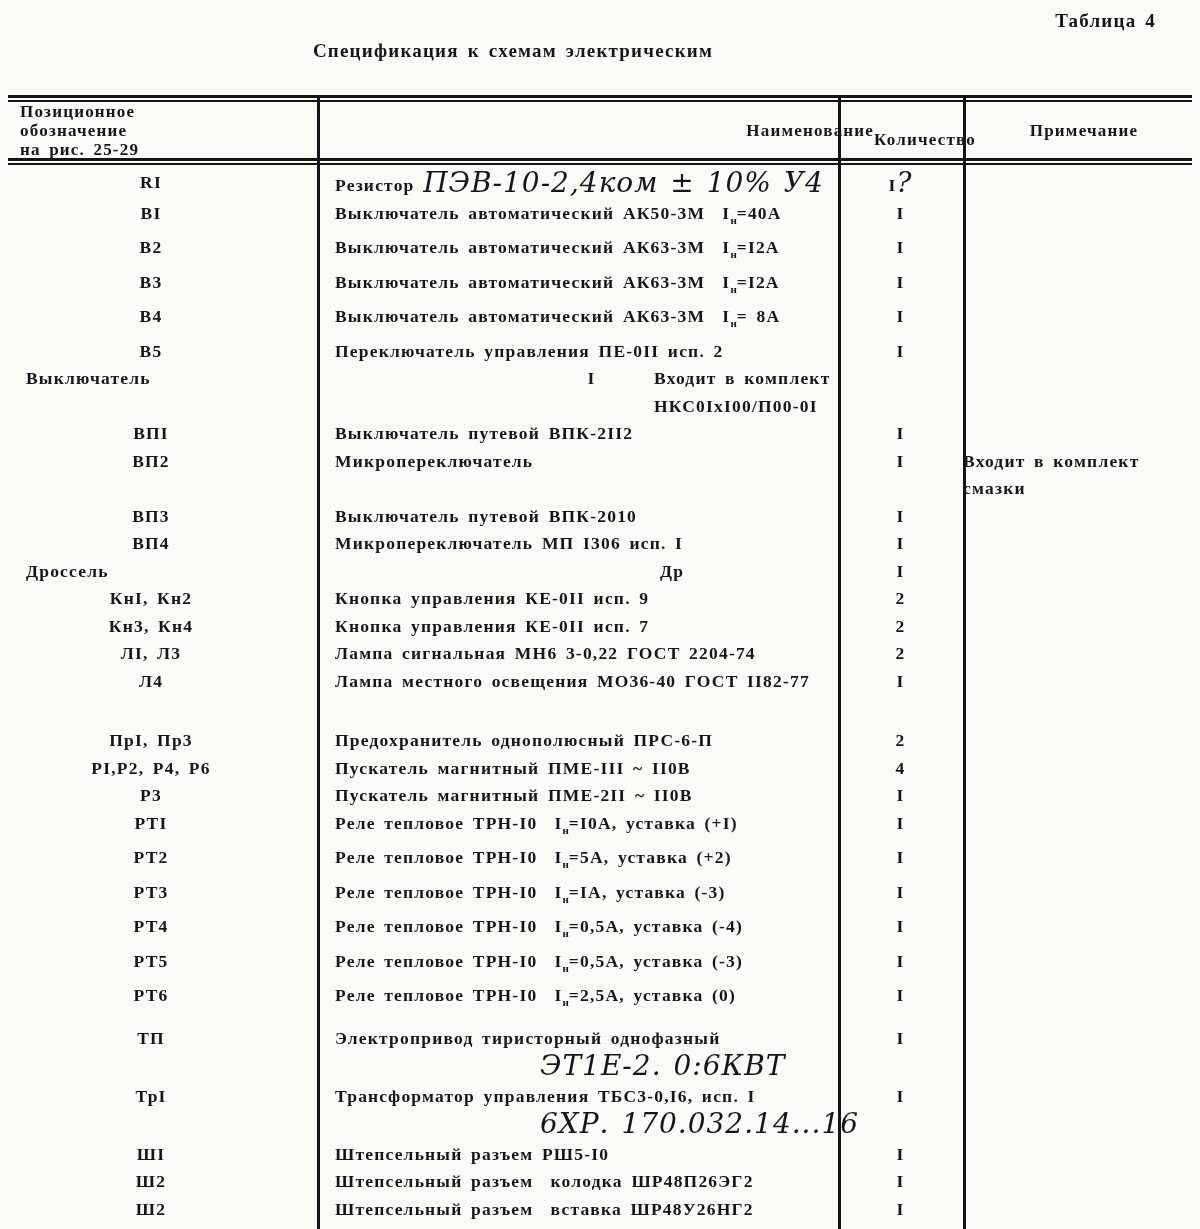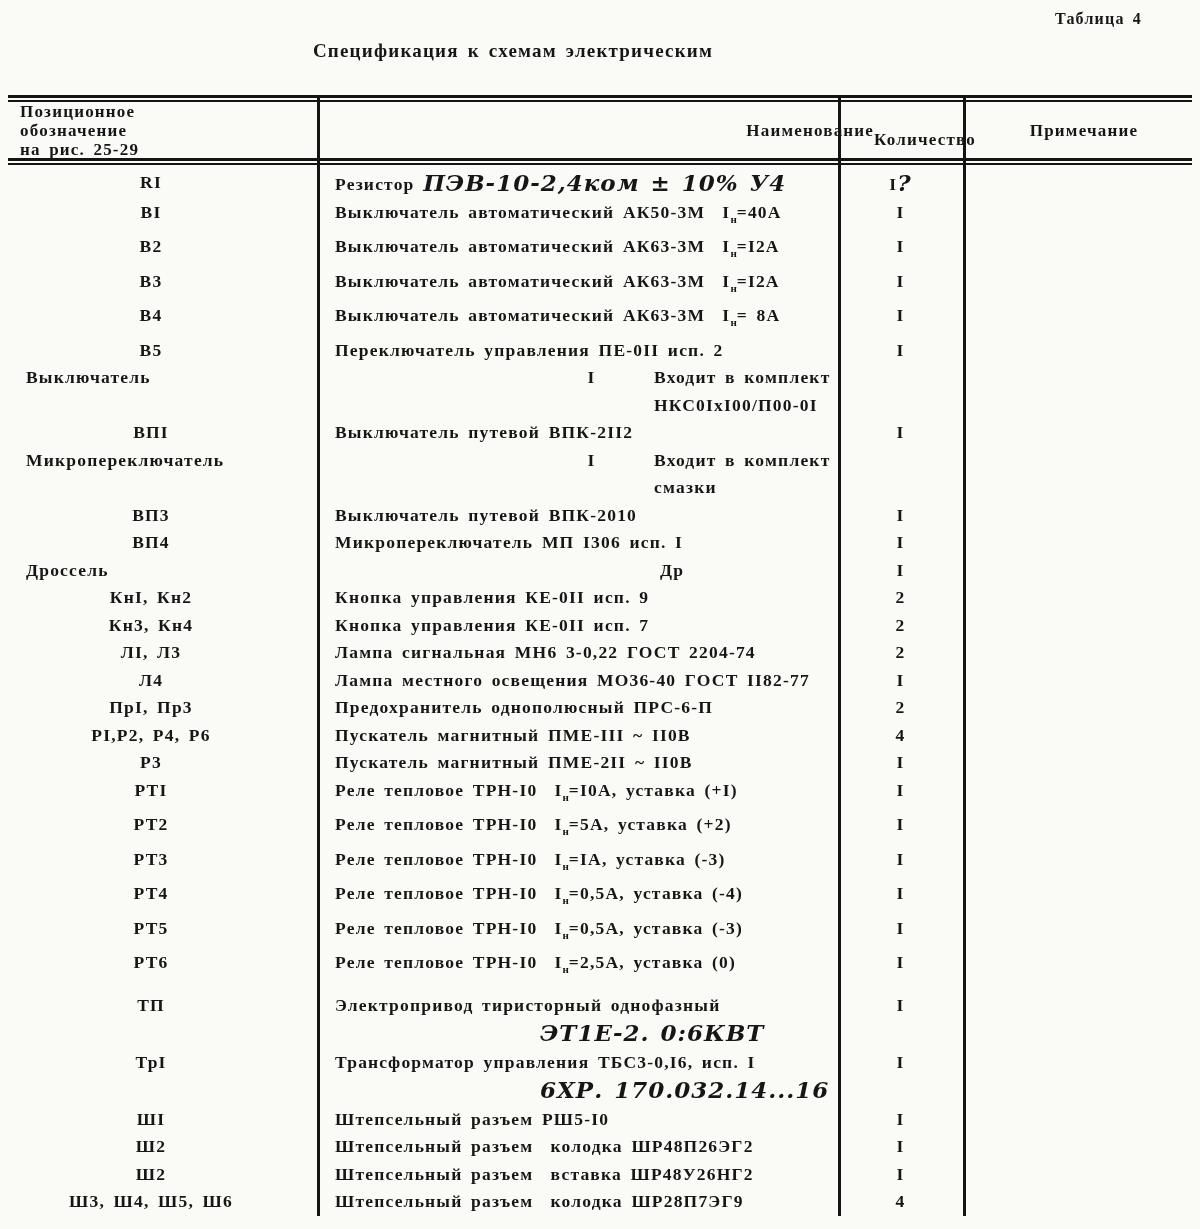--- a/index.html
+++ b/index.html
@@ -5,53 +5,53 @@
   html,body{margin:0;padding:0;}
   body{
     width:1200px;height:1229px;position:relative;
     background:#fafaf7;
     font-family:"Liberation Serif",serif;
     color:#161616;
     overflow:hidden;
   }
   .typed{font-weight:700;letter-spacing:1.2px;word-spacing:3px;}
   
-  .table-label{position:absolute;top:10px;right:58px;font-size:16px;}
+  .table-label{position:absolute;top:10px;right:44px;font-size:19px;}
   .doc-title{position:absolute;top:40px;left:8px;width:1010px;text-align:center;font-size:19px;}
   
   .spec-table{position:absolute;left:8px;top:95px;width:1184px;}
   .rule-double{height:2px;border-top:3px solid #141414;border-bottom:2px solid #141414;}
   .vline{position:absolute;top:0;bottom:0;width:3px;background:#141414;}
   .vline.v1{left:309px;}
   .vline.v2{left:830px;}
   .vline.v3{left:955px;}
   .grid{position:relative;}
   
   .thead{display:flex;align-items:center;height:56px;}
   .th{font-size:17px;line-height:19px;}
   .th.pos{width:309px;padding-left:12px;box-sizing:border-box;white-space:pre-line;text-align:left;}
   .th.name{width:566px;text-align:right;margin-left:40px;}
   .th.qty{width:103px;text-align:center;margin-top:18px;}
   .th.note{width:229px;text-align:center;}
   
   .tbody{padding-top:4px;}
-  .section + .section{}
+  .section + .section{margin-top:32px;}
   .section:nth-child(3){margin-top:8px;}
   .row{display:flex;align-items:stretch;}
   .cell{font-size:17.5px;}
   .cell .line{line-height:27.5px;white-space:pre;}
   .cell.pos{width:309px;text-align:center;padding-right:23px;box-sizing:border-box;}
   .cell.name{width:521px;padding-left:18px;box-sizing:border-box;}
   .cell.qty{width:125px;text-align:center;}
   .cell.note{width:229px;box-sizing:border-box;text-align:left;}
   .cell .line.indent{padding-left:205px;}
   sub,.sub{font-size:11px;vertical-align:-5px;letter-spacing:0;}
   .hand{
-    font-family:"DejaVu Serif",serif;font-style:italic;font-weight:700;
-    font-size:23px;letter-spacing:1px;word-spacing:2px;vertical-align:-1px;margin-top:28px;
+    font-family:"DejaVu Serif",serif;font-style:italic;font-weight:400;
+    font-size:28px;letter-spacing:1px;word-spacing:2px;vertical-align:-1px;margin-top:28px;
   }
 </style>
 </head>
 <body>
 
 <div class="table-label typed">Таблица 4</div>
 <div class="doc-title typed">Спецификация к схемам электрическим</div>
 
 <div class="spec-table">
   <div class="grid">
@@ -164,20 +164,23 @@
             </div>
             <div class="cell name">
               <div class="line"><span class="">Выключатель путевой ВПК-2II2</span></div>
             </div>
             <div class="cell qty">
               <div class="line"><span class="">I</span></div>
             </div>
             <div class="cell note"></div>
           </div>
           <div class="row typed">
+            <div class="cell pos">
+              <div class="line">ВП2</div>
+            </div>
             <div class="cell name">
               <div class="line"><span class="">Микропереключатель</span></div>
             </div>
             <div class="cell qty">
               <div class="line"><span class="">I</span></div>
             </div>
             <div class="cell note">
               <div class="line">Входит в комплект</div>
               <div class="line">смазки</div>
             </div>

